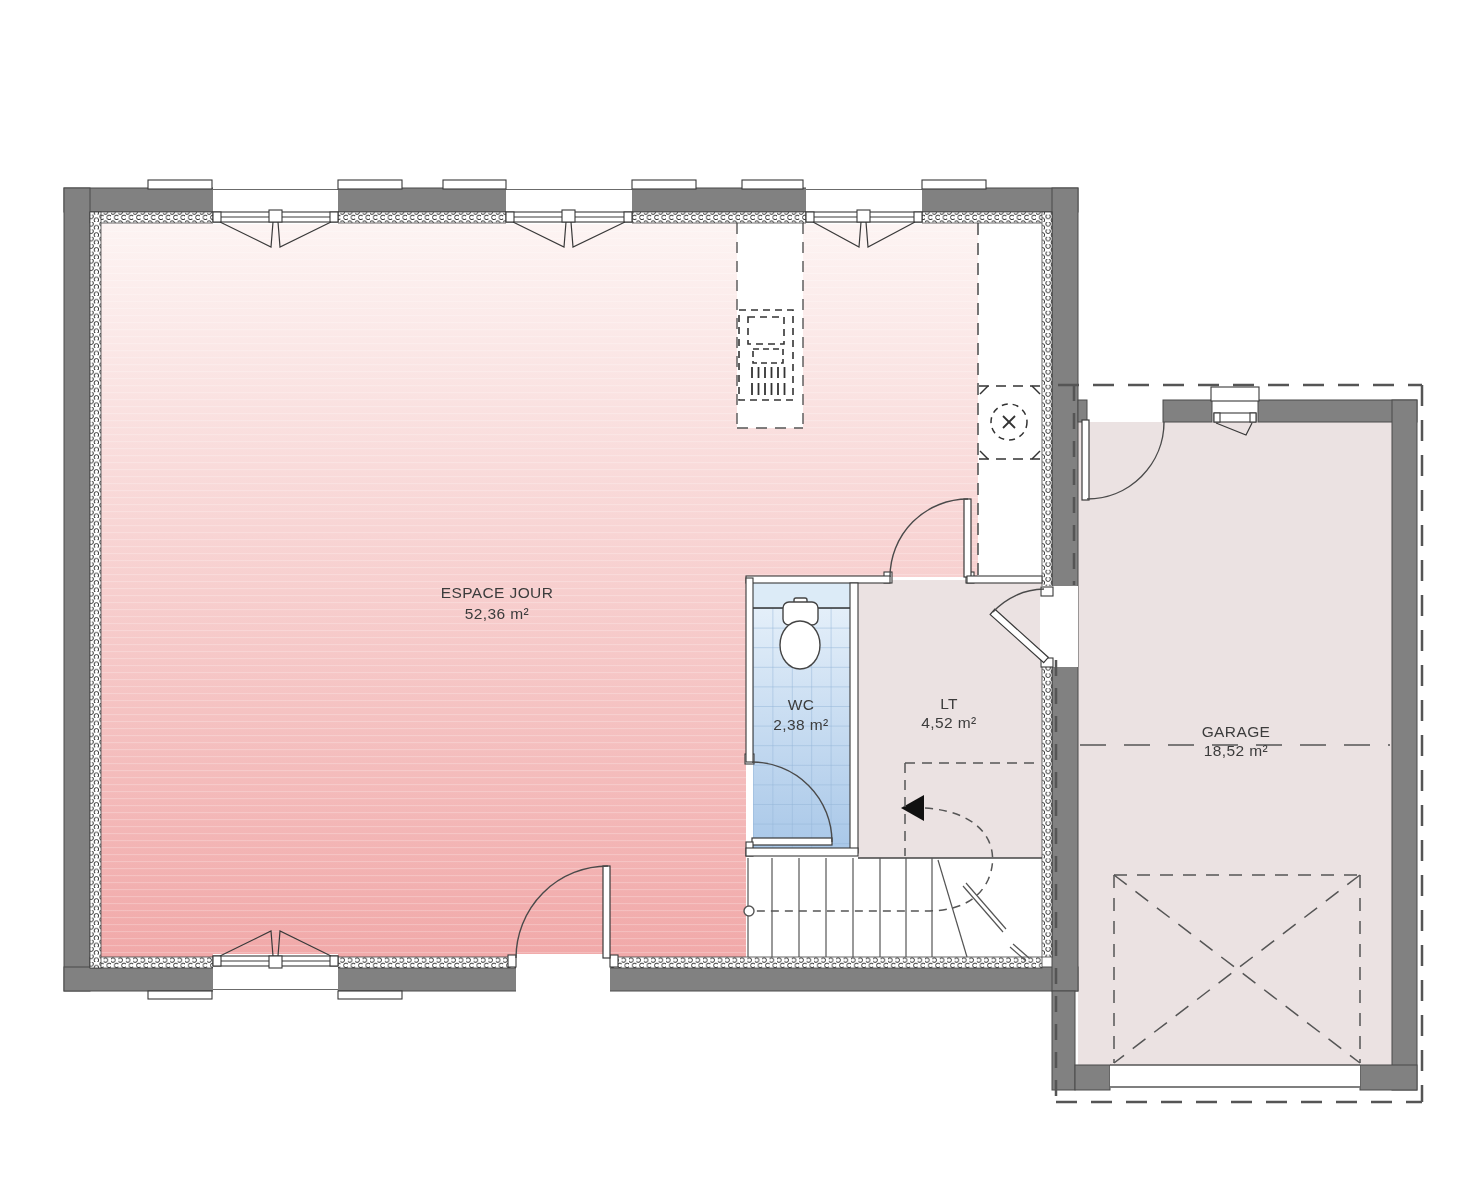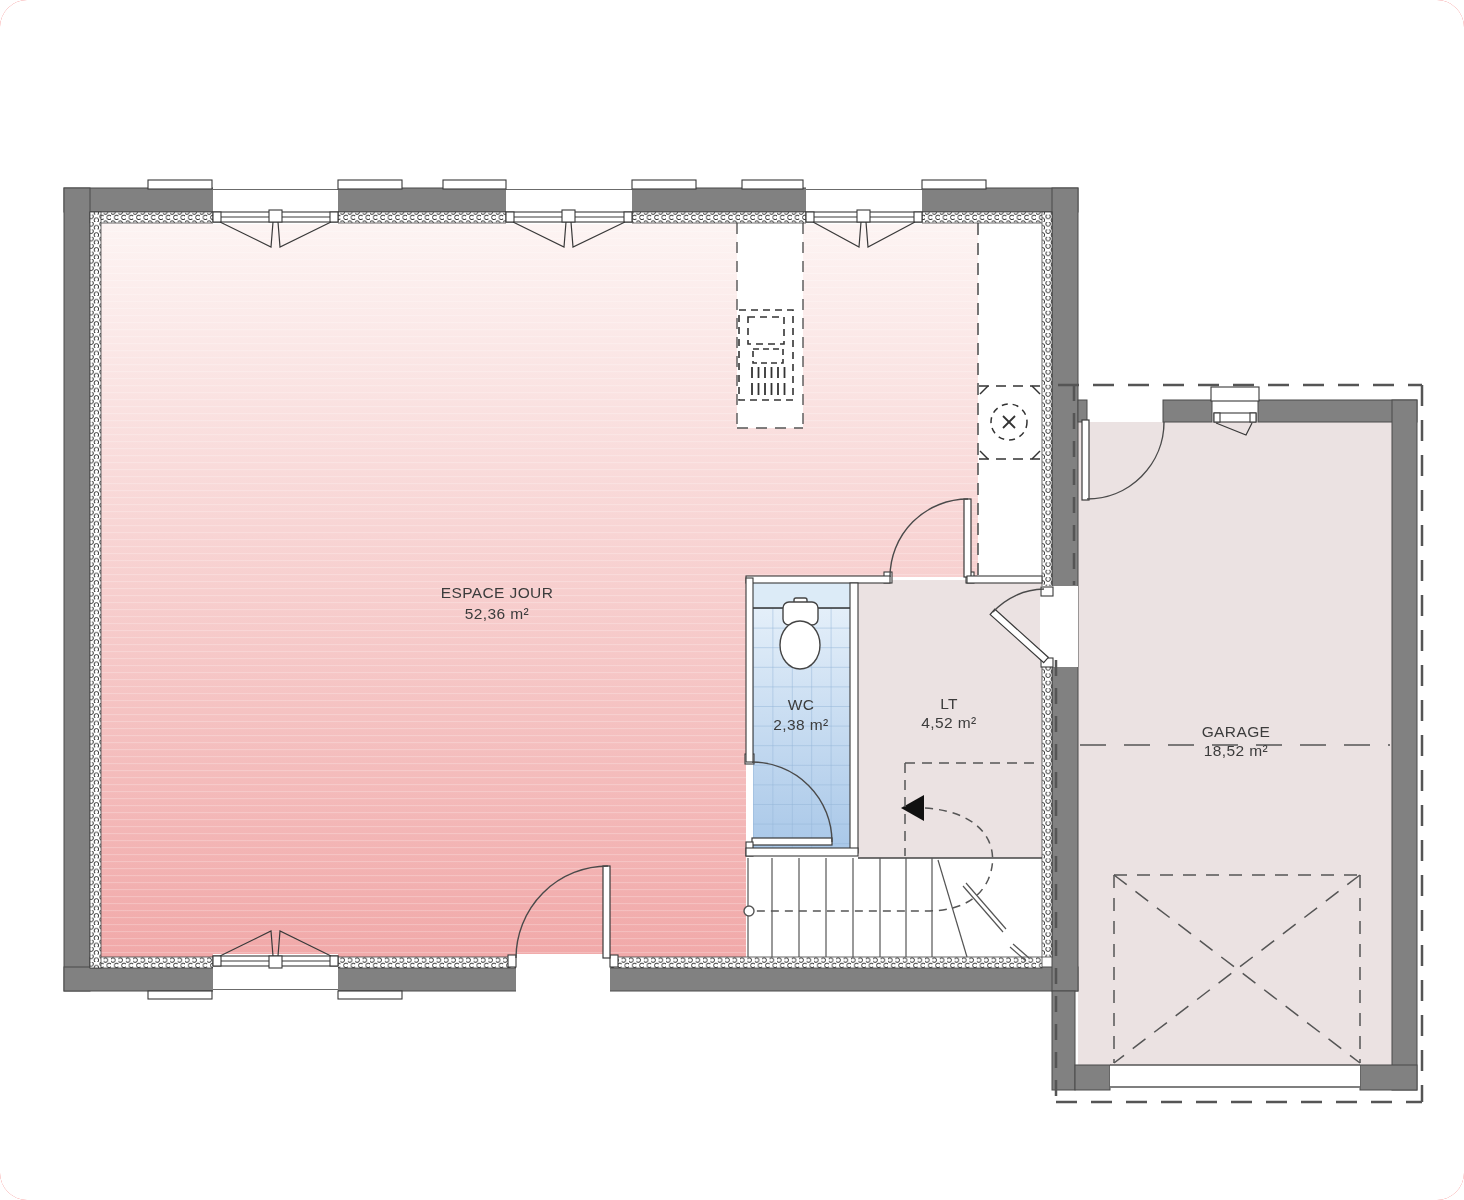--- a/index.html
+++ b/index.html
@@ -1,16 +1,16 @@
 <!DOCTYPE html>
 <html><head>
 <meta charset="utf-8">
 <style>
   html,body{margin:0;padding:0;background:#ffffff;}
-  .page{width:1464px;height:1200px;position:relative;background:#ef4444;overflow:hidden;border-radius:27px;}
+  .page{width:1464px;height:1200px;position:relative;background:#ef4444;overflow:hidden;}
   svg{display:block;}
   .lbl{font-family:"Liberation Sans",sans-serif;font-size:15.5px;letter-spacing:.4px;text-anchor:middle;}
   .wallstroke{stroke:#4a4a4a;stroke-width:1;}
   .thin{stroke:#3a3a3a;stroke-width:1.1;fill:#fff;}
   .sym{stroke:#3a3a3a;stroke-width:1.2;fill:none;}
   .arc{stroke:#4a4a4a;stroke-width:1.4;fill:none;}
   .leaf{fill:#fff;stroke:#3a3a3a;stroke-width:1.2;}
   .dash{stroke:#555;fill:none;}
   .step{stroke:#555;stroke-width:1.2;}
 </style>

